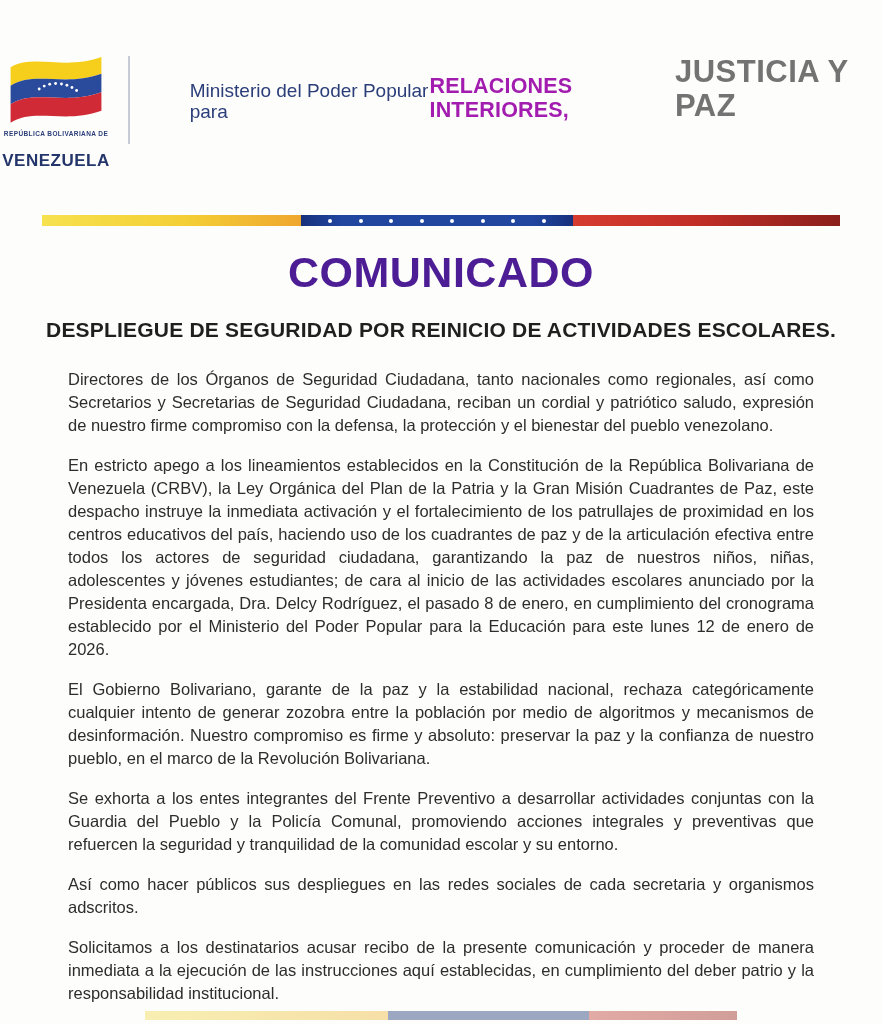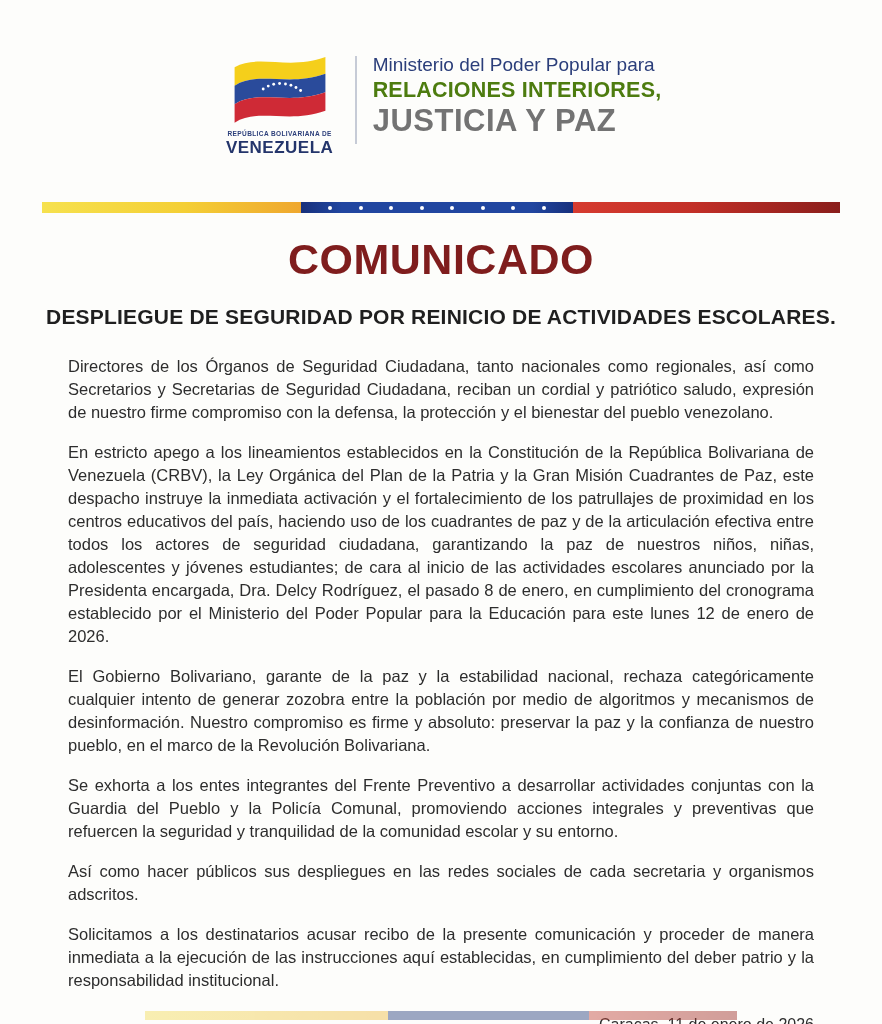--- a/index.html
+++ b/index.html
@@ -18,26 +18,26 @@
     padding-top: 52px; gap: 16px;
   }
   .logo-block { display: flex; flex-direction: column; align-items: center; width: 118px; }
   .flag-svg { width: 112px; height: 74px; display: block; }
   .country-small {
     font-size: 6.5px; font-weight: bold; color: #2b3e7a;
     letter-spacing: 0.4px; margin-top: 4px; white-space: nowrap;
   }
   .country-large {
     font-size: 17px; font-weight: 800; color: #24356b;
-    letter-spacing: 0.5px; margin-top: 1px;
+    letter-spacing: 0.5px; margin-top: 14px;
   }
   .header-divider { width: 2px; height: 88px; background: #c6cbd6; margin-top: 4px; }
-  .ministry-block { display: flex; flex-direction: column; align-items: flex-start; padding-top: 2px; }
+  .ministry-block { display: flex; flex-direction: row; align-items: flex-end; padding-top: 2px; margin-left: 44px; }
   .ministry-line1 { font-size: 19px; color: #2b3e7a; font-weight: 500; line-height: 1.15; }
-  .ministry-line2 { font-size: 21.5px; color: #4d7c0f; font-weight: 800; letter-spacing: 0.2px; line-height: 1.15; margin-top: 2px; }
+  .ministry-line2 { font-size: 21.5px; color: #a21caf; font-weight: 800; letter-spacing: 0.2px; line-height: 1.15; margin-top: 2px; }
   .ministry-line3 { font-size: 31px; color: #737373; font-weight: 800; letter-spacing: 0.5px; line-height: 1.1; margin-top: 1px; }
 
   
   .stripe { display: flex; height: 11px; margin: 44px 42px 0 42px; }
   .stripe-yellow { flex: 0 0 32.5%; background: linear-gradient(90deg, #f6e14e 0%, #f4cf35 55%, #efa72e 100%); }
   .stripe-blue {
     flex: 0 0 34%; background: linear-gradient(90deg, #17307c 0%, #2146a0 15%, #2146a0 85%, #17307c 100%);
     display: flex; align-items: center; justify-content: space-evenly;
   }
   .star-dot { width: 4px; height: 4px; border-radius: 50%; background: #ffffff; }
@@ -47,21 +47,21 @@
     position: absolute; left: 145px; bottom: 4px; width: 592px; height: 9px;
     display: flex; opacity: 0.45;
   }
   .sb-yellow { flex: 0 0 41%; background: linear-gradient(90deg, #f2dc58, #eebd45); }
   .sb-blue { flex: 0 0 34%; background: #27407e; }
   .sb-red { flex: 0 0 25%; background: linear-gradient(90deg, #c4473c, #9c2c25); }
 
   
   .doc-title {
     text-align: center; margin-top: 22px;
-    font-size: 43px; font-weight: 800; color: #7f1d1d; letter-spacing: 0.5px;
+    font-size: 43px; font-weight: 800; color: #4c1d95; letter-spacing: 0.5px;
   }
   .doc-subtitle {
     text-align: center; margin-top: 21px;
     font-size: 21px; font-weight: bold; color: #1f1f1f; letter-spacing: 0.2px;
   }
 
   
   .body-text { margin: 26px 68px 16px 68px; }
   .body-text p {
     margin: 0 0 17px 0;

